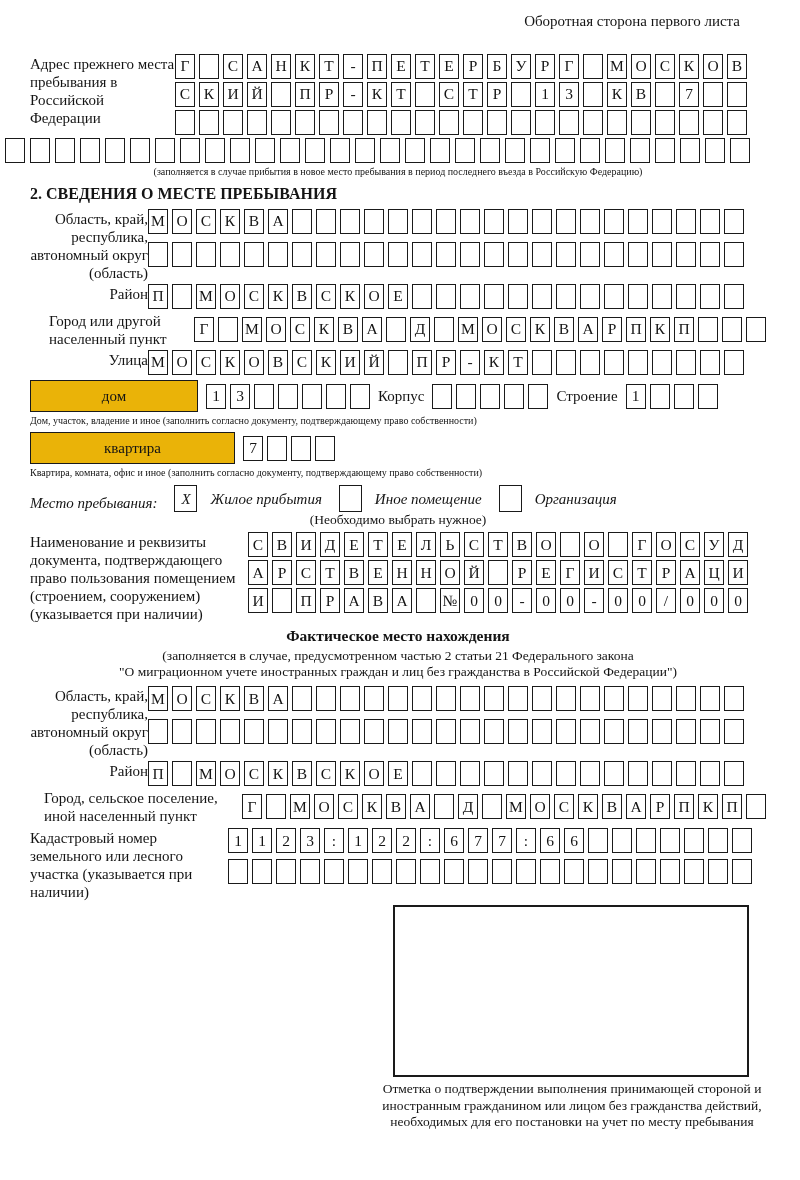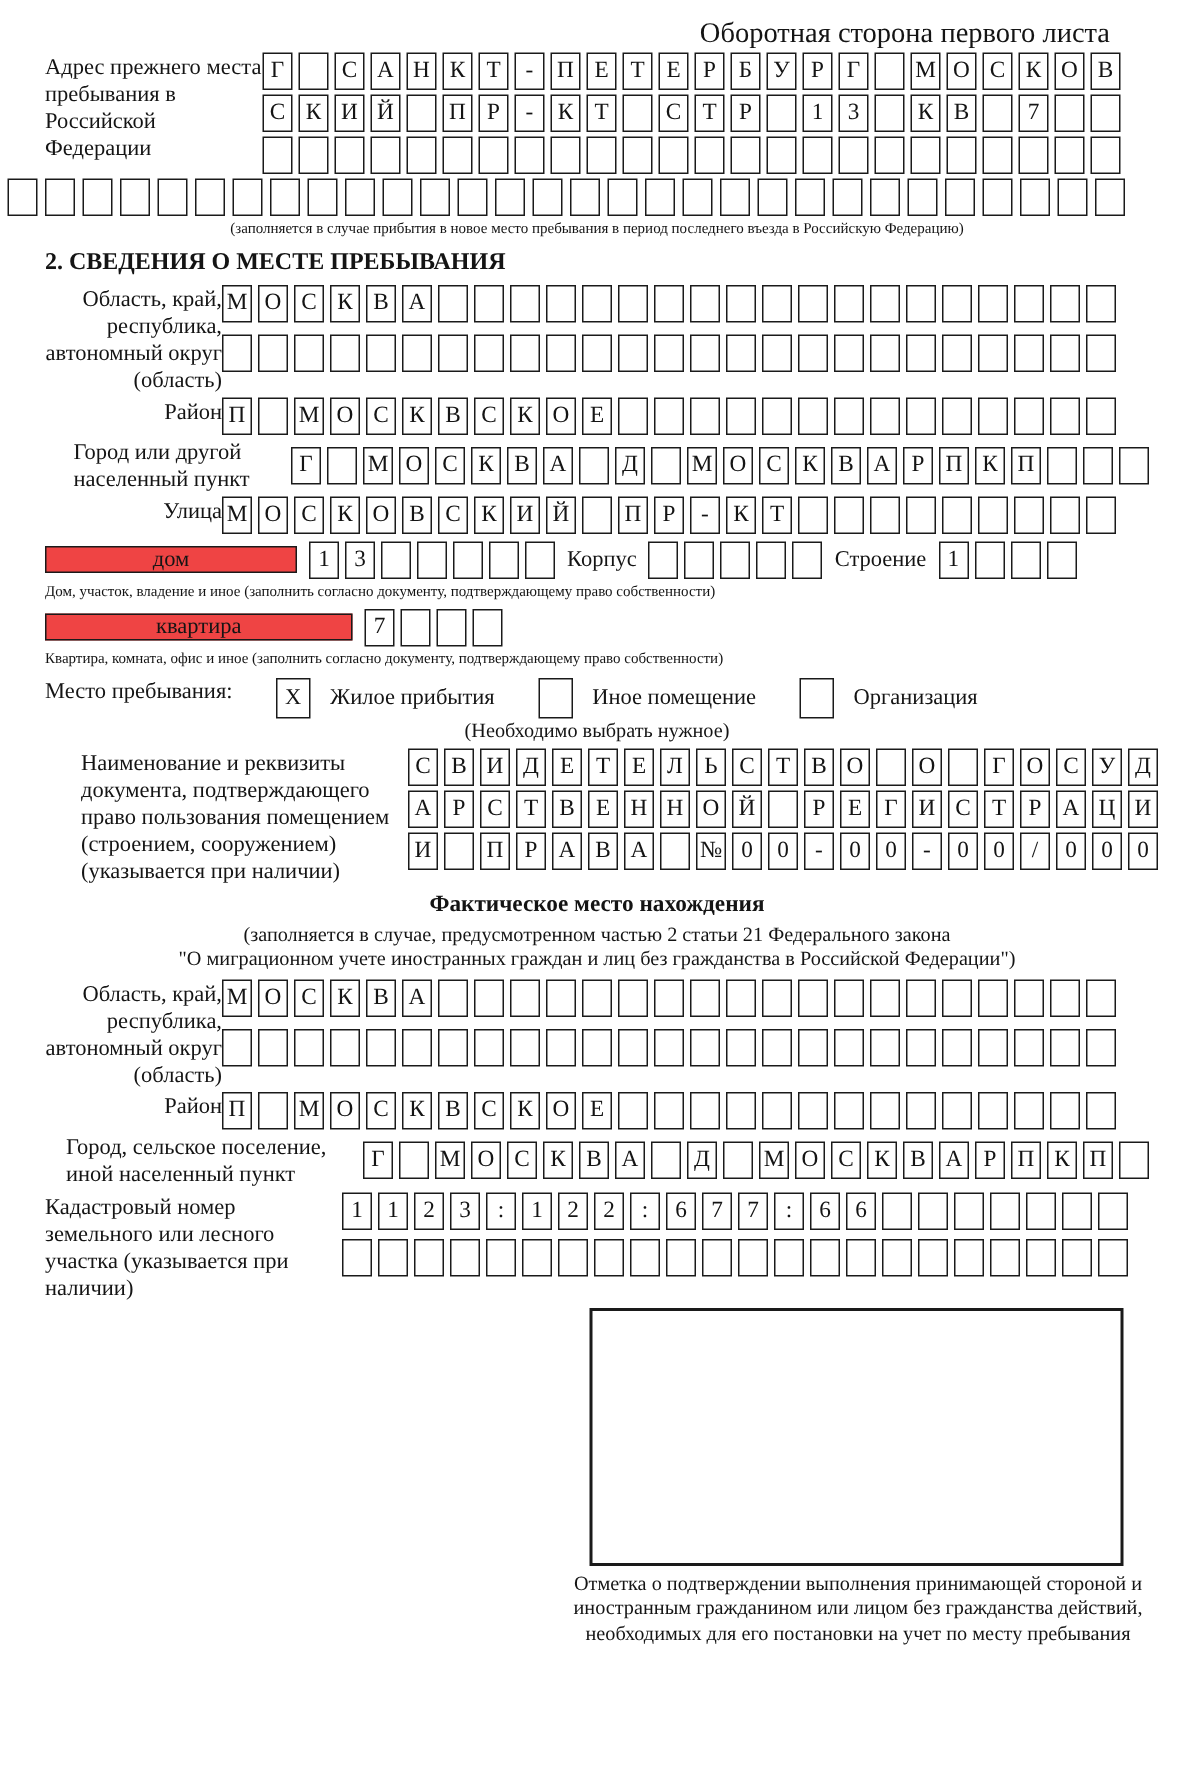--- a/index.html
+++ b/index.html
@@ -3,58 +3,58 @@
 <meta charset="utf-8">
 <style>
   html,body{margin:0;padding:0;background:#fff;}
   body{
     width:800px;height:1180px;overflow:hidden;
     color:#141414;
     font-family:"Liberation Serif","DejaVu Serif",serif;
     font-size:15px;line-height:1.2;
   }
   .page{padding:12px 34px 0 30px;box-sizing:border-box;width:800px;}
-  .back-note{text-align:right;font-size:19px;padding-right:26px;}
+  .back-note{text-align:right;font-size:15px;margin-bottom:24px;padding-right:26px;}
 
   .boxrow{display:flex;gap:4px;}
   .boxrow.wide{gap:5px;}
   .cb{
     width:20px;height:25px;box-sizing:border-box;border:1.6px solid #1a1a1a;
     display:flex;align-items:center;justify-content:center;
     font-size:15.5px;flex:none;background:#fff;
   }
   .rows-col{display:flex;flex-direction:column;gap:3px;}
   .rows-col.sp8{gap:8px;}
   .rows-col.sp6{gap:6px;}
 
   .formrow{display:flex;align-items:flex-start;margin-bottom:2px;}
   .formrow.center{align-items:center;justify-content:flex-end;}
   .flabel{flex:none;padding-top:1px;}
   .w145{width:145px;}
   .w118{width:118px;text-align:right;}
   .w198{width:198px;}
-  .w218{width:218px;margin-left:24px;}
+  .w218{width:218px;}
 
   .caption{font-size:10px;margin-top:3px;}
   .caption.centered{text-align:center;}
   .sec-heading{font-weight:bold;font-size:16px;margin:6px 0 6px 0;}
   .sub-heading{text-align:center;font-weight:bold;font-size:15.5px;margin:4px 0 2px 0;}
   .note-line{text-align:center;font-size:13.5px;}
 
   .full-row{margin-left:-25px;margin-top:3px;}
 
   .inline-row{display:flex;align-items:center;gap:8px;margin:5px 0 0 0;}
   .field-box{
-    box-sizing:border-box;border:1.6px solid #1a1a1a;height:18px;
-    display:flex;align-items:center;justify-content:center;background:#ef4444;flex:none;
+    box-sizing:border-box;border:1.6px solid #1a1a1a;height:32px;
+    display:flex;align-items:center;justify-content:center;background:#eab308;flex:none;
   }
   .fb-house{width:168px;}
   .fb-apartment{width:205px;}
 
-  .stay-row{display:flex;align-items:flex-start;gap:29px;margin:6px 0 0 0;}
+  .stay-row{display:flex;align-items:flex-end;gap:17px;margin:6px 0 0 0;font-style:italic;}
   .opt{display:flex;align-items:center;gap:13px;}
   .ckbox{
     width:23px;height:27px;box-sizing:border-box;border:1.6px solid #1a1a1a;
     display:flex;align-items:center;justify-content:center;font-size:15px;background:#fff;flex:none;
   }
 
   .doc-row{margin-top:4px;margin-bottom:2px;}
 
   .stamp-box{
     margin-left:363px;margin-top:4px;

